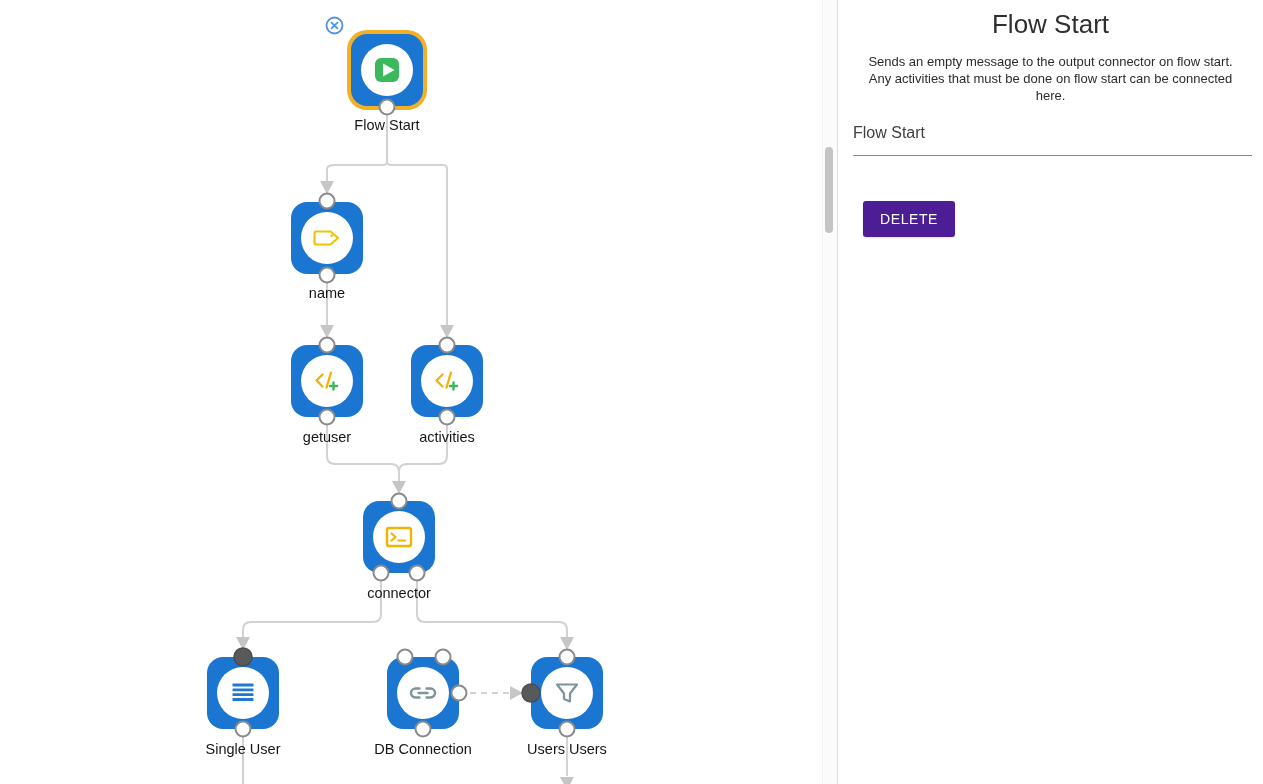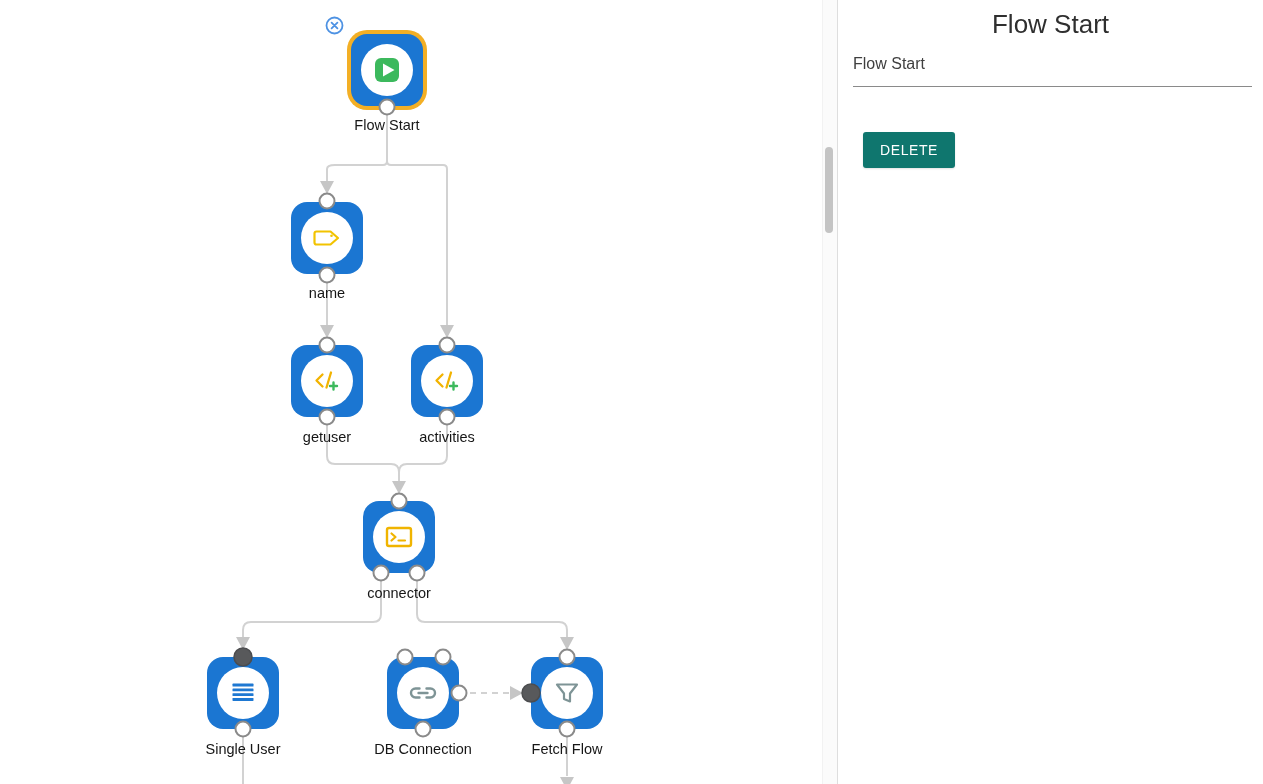--- a/index.html
+++ b/index.html
@@ -42,21 +42,21 @@
     margin:0 20px 18px;text-align:center;font-size:13px;line-height:17px;color:#2c2c2c;
   }
   .field{margin:0 11px 0 15px;}
   .field label{display:block;font-size:12.5px;color:#9b9b9b;margin-bottom:4px;}
   .field input{
     display:block;width:100%;box-sizing:border-box;border:none;outline:none;background:transparent;
     border-bottom:1px solid #8a8a8a;font-family:"Liberation Sans",sans-serif;
     font-size:16px;color:#3f3f3f;padding:2px 0 13px;
   }
   .delete{
-    margin:45px 0 0 25px;background:#0f766e;color:#ffffff;border:none;border-radius:3px;
+    margin:45px 0 0 25px;background:#4c1d95;color:#ffffff;border:none;border-radius:3px;
     padding:10px 17px;font-size:14px;letter-spacing:0.6px;cursor:pointer;
     font-family:"Liberation Sans",sans-serif;box-shadow:0 1px 2px rgba(0,0,0,0.12);
   }
 </style>
 </head>
 <body>
 
 <div class="canvas">
 
   <svg class="edges-svg" width="837" height="784">
@@ -163,21 +163,21 @@
     </div>
     <div class="node-label" style="left:338px;top:741px;">DB Connection</div>
 
     <div class="node" style="left:531px;top:657px;">
       <div class="disc">
         <svg width="28" height="28" viewBox="-14 -14 28 28">
           <path d="M-10,-8.5 H10 L3,0.5 V8.5 L-3,6 V0.5 Z" fill="none" stroke="#7E9496" stroke-width="2.2" stroke-linejoin="round"></path>
         </svg>
       </div>
     </div>
-    <div class="node-label" style="left:482px;top:741px;">Fetch Flow</div>
+    <div class="node-label" style="left:482px;top:741px;">Users Users</div>
   </div>
 
   <svg class="ports-svg" width="837" height="784">
 
     <g fill="#c6c6c6">
       <polygon points="320,181 334,181 327,194"></polygon>
       <polygon points="320,325 334,325 327,338"></polygon>
       <polygon points="440,325 454,325 447,338"></polygon>
       <polygon points="392,481 406,481 399,494"></polygon>
       <polygon points="236,637 250,637 243,650"></polygon>
@@ -212,17 +212,18 @@
     </g>
   </svg>
 
   <div class="scroll-track">
     <div class="scroll-thumb"></div>
   </div>
 </div>
 
 <div class="panel">
   <h1>Flow Start</h1>
+  <p class="desc">Sends an empty message to the output connector on flow start. Any activities that must be done on flow start can be connected here.</p>
   <div class="field">
     <input type="text" value="Flow Start" style="">
   </div>
   <button class="delete">DELETE</button>
 </div>
 
 </body></html>

